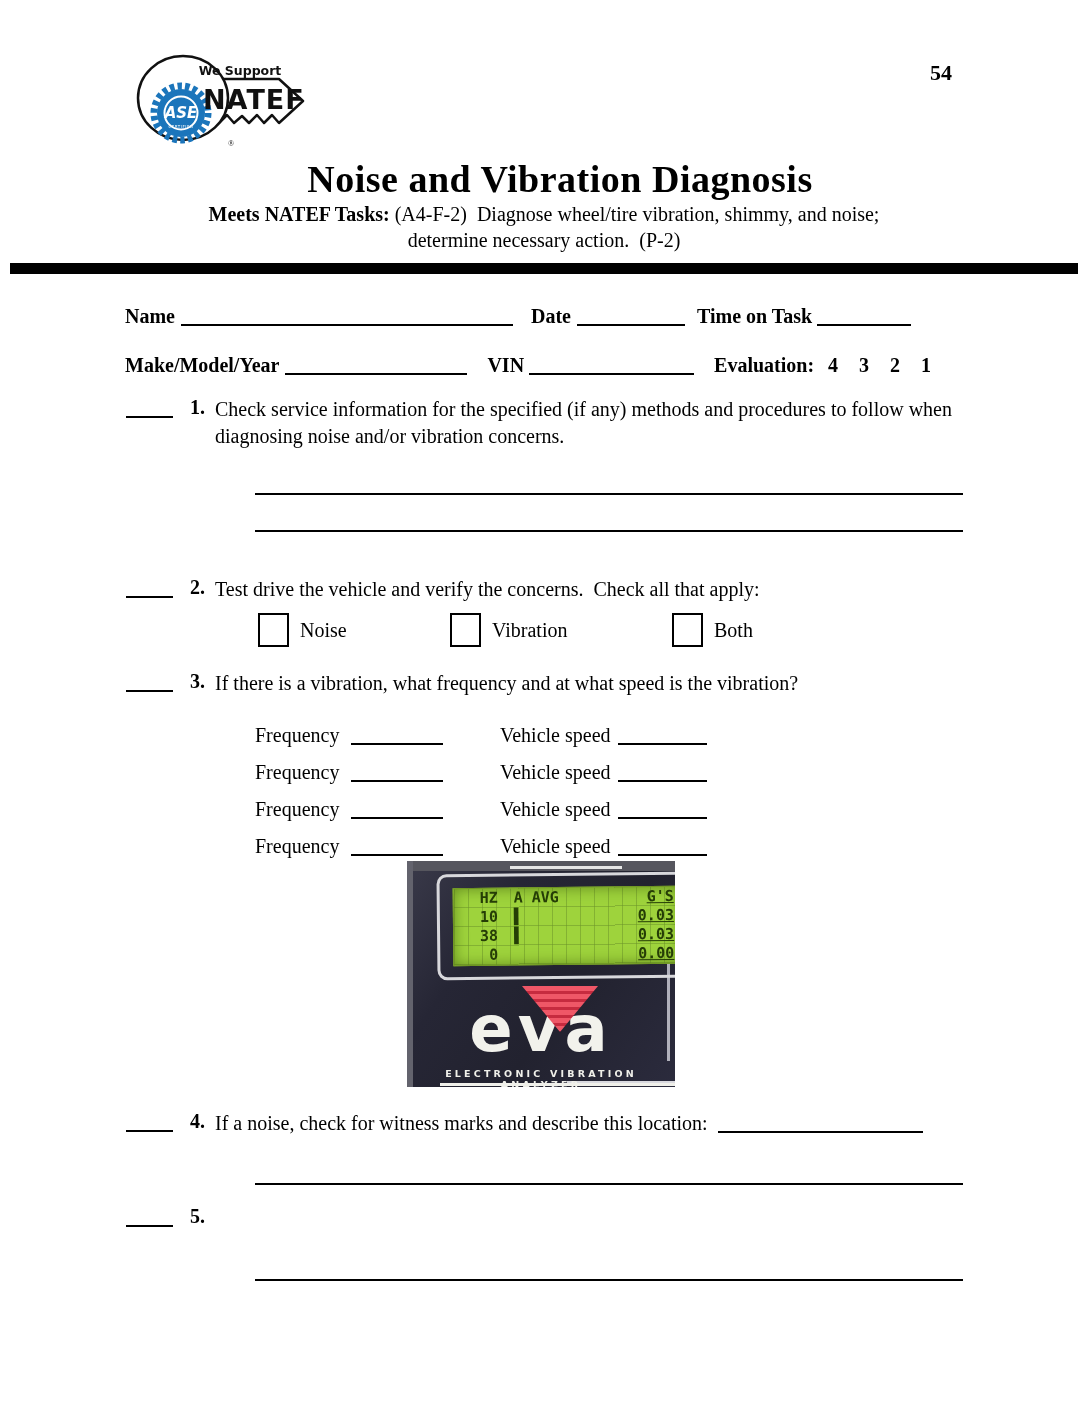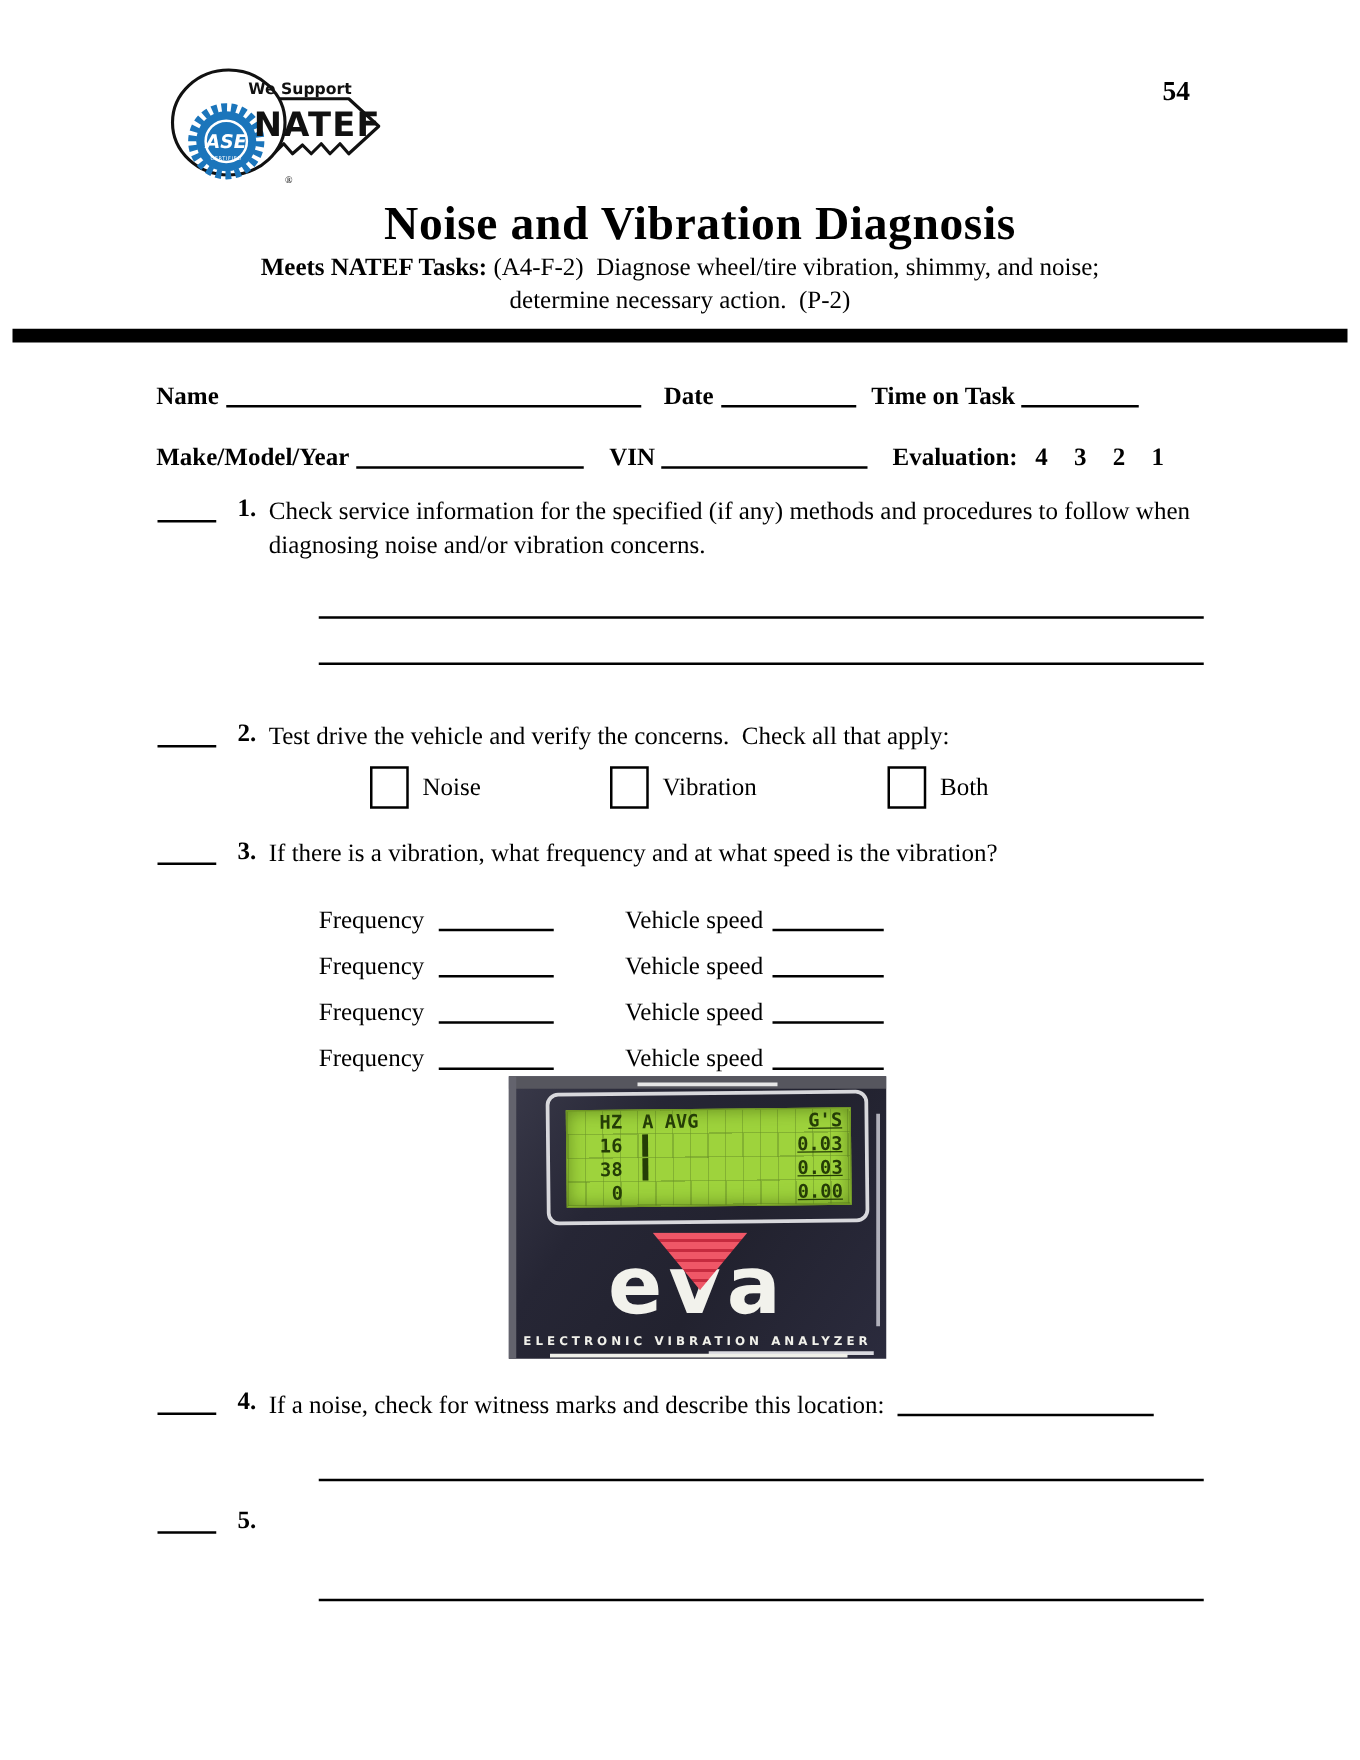--- a/index.html
+++ b/index.html
@@ -13,31 +13,31 @@
   .sub1{top:203px;} .sub2{top:229px;}
   .rule{left:10px;top:263px;width:1068px;height:11px;background:#000;}
   .formrow{font-size:20px;white-space:nowrap;}
   .row1{left:125px;top:303px;} .row2{left:125px;top:352px;}
   .uline{display:inline-block;border-bottom:2px solid #000;height:18px;transform:translateY(3px);}
   .item{font-size:20px;display:flex;align-items:flex-start;left:126px;width:860px;}
   .scoreline{flex:0 0 47px;border-bottom:2px solid #000;height:20px;margin-right:17px;}
   .inum{font-weight:bold;margin-right:10px;}
   .itext{line-height:27px;max-width:737px;}
   .ansline{position:absolute;left:255px;width:708px;border-bottom:2px solid #000;height:0;}
-  .cbgroup{position:absolute;display:flex;align-items:center;font-size:20px;margin-left:38px;}
+  .cbgroup{position:absolute;display:flex;align-items:center;font-size:20px;}
   .cbox{width:27px;height:30px;border:2px solid #000;margin-right:11px;background:#fff;}
   .freqgrid{left:255px;top:722px;font-size:20px;}
   .freqrow{height:37px;white-space:nowrap;}
   .flabel{display:inline-block;width:96px;}
   .fline{width:92px;margin-right:57px;}
   .slabel{display:inline-block;width:118px;}
   .sline{width:89px;}
   
-  .photo{left:407px;top:861px;width:302px;height:226px;overflow:hidden;
-         background:linear-gradient(125deg,#3a3a4a 0%,#262635 30%,#22222f 60%,#2b2b3d 100%);}
+  .photo{left:407px;top:861px;width:240px;height:226px;overflow:hidden;
+         background:linear-gradient(125deg,#3a3a4a 0%,#262635 30%,#22222f 60%,#2b2b3d 100%);padding-left:28px;}
   .photo-topstrip{position:absolute;left:0;top:0;width:100%;height:10px;background:#56565e;}
   .photo-topline{position:absolute;left:103px;top:5px;width:112px;height:3px;background:#e6e6e6;}
   .photo-leftedge{position:absolute;left:0;top:0;width:6px;height:100%;background:#63636d;}
   .photo-rightline{position:absolute;right:5px;top:30px;width:3px;height:170px;background:#c9c9d2;opacity:.85;}
   .photo-bottomline{position:absolute;left:160px;bottom:3px;width:132px;height:3px;background:#d9d9df;}
   .bezel{position:absolute;left:30px;top:12px;width:252px;height:100px;border:3px solid #d8d8dc;
          border-radius:10px;transform:rotate(-.6deg);}
   .lcd{position:absolute;left:46px;top:26px;width:226px;height:76px;background:#9ed33c;
        border:1px solid #6d9322;transform:rotate(-.6deg);
        background-image:
@@ -148,21 +148,21 @@
     <div class="photo-rightline"></div>
     <div class="photo-bottomline"></div>
     <div class="bezel"></div>
     <div class="lcd">
       <div class="lcdrow">
         <span class="lcd-hz">HZ</span>
         <span class="lcd-a">A AVG</span>
         <span class="lcd-gs">G'S</span>
       </div>
       <div class="lcdrow">
-        <span class="lcd-hz">16</span>
+        <span class="lcd-hz">10</span>
         <span class="lcd-a">▌</span>
         <span class="lcd-gs">0.03</span>
       </div>
       <div class="lcdrow">
         <span class="lcd-hz">38</span>
         <span class="lcd-a">▌</span>
         <span class="lcd-gs">0.03</span>
       </div>
       <div class="lcdrow">
         <span class="lcd-hz">0</span>

